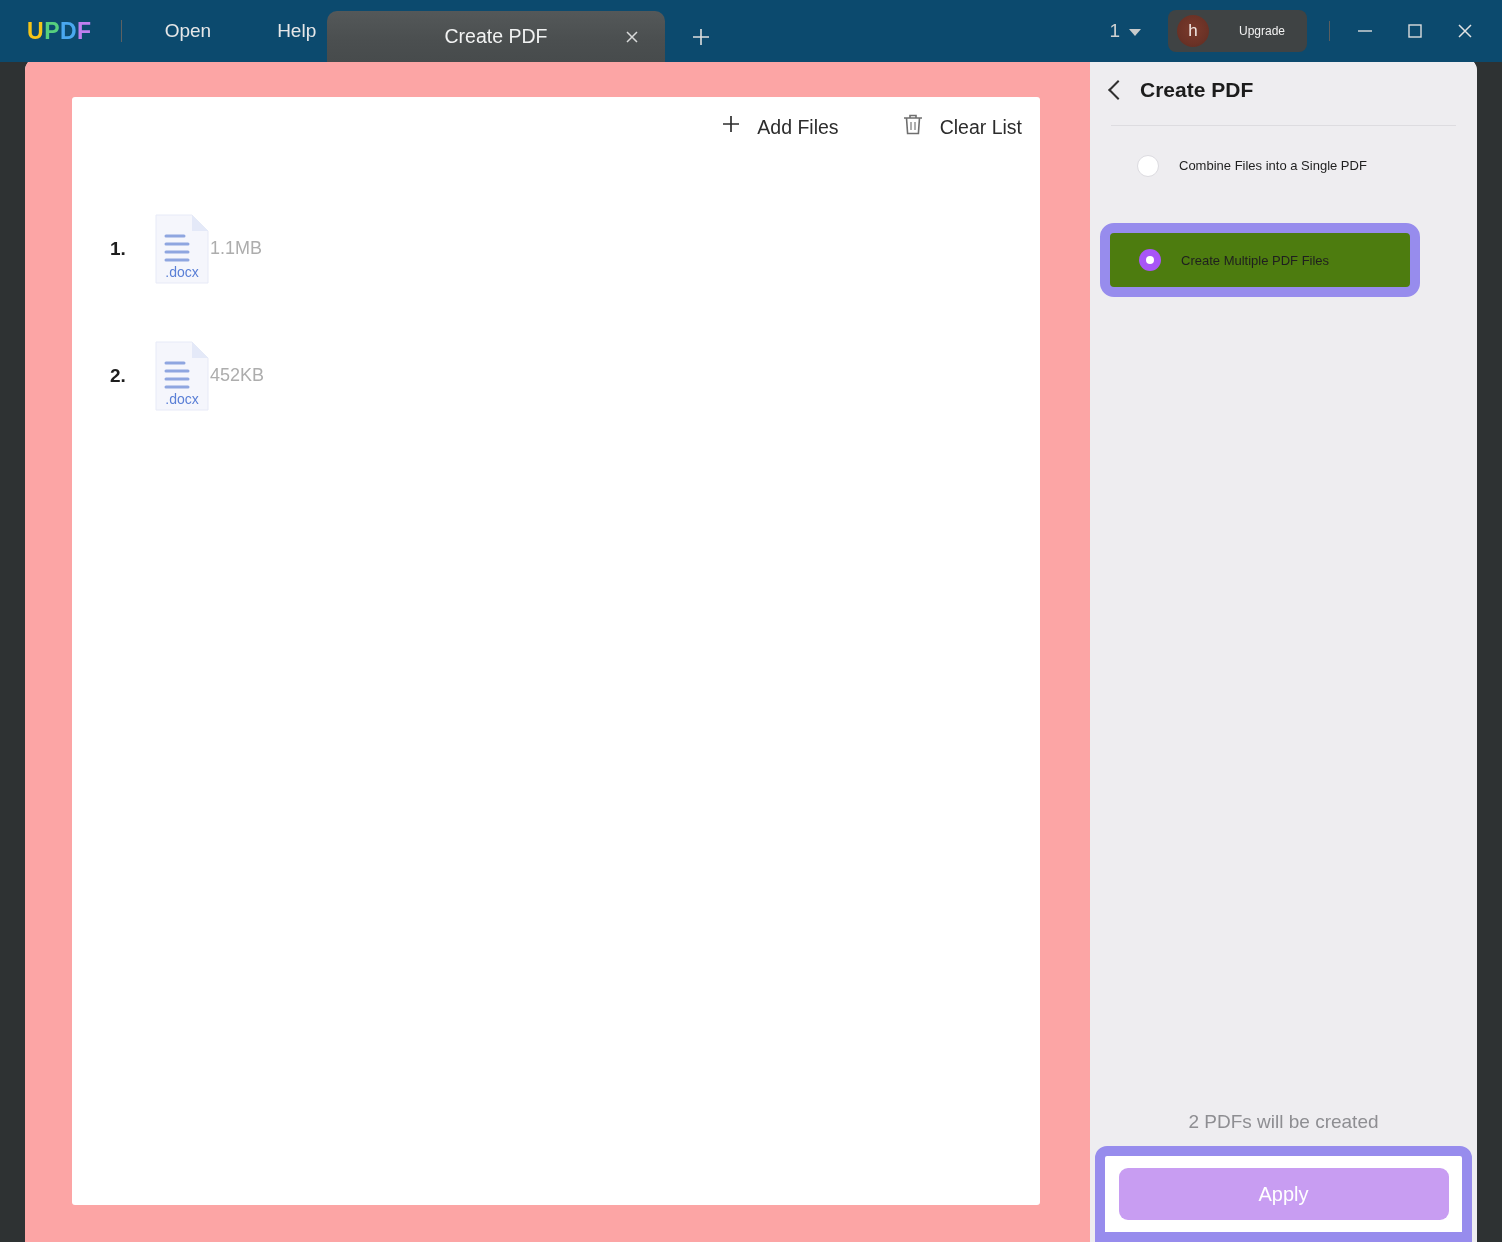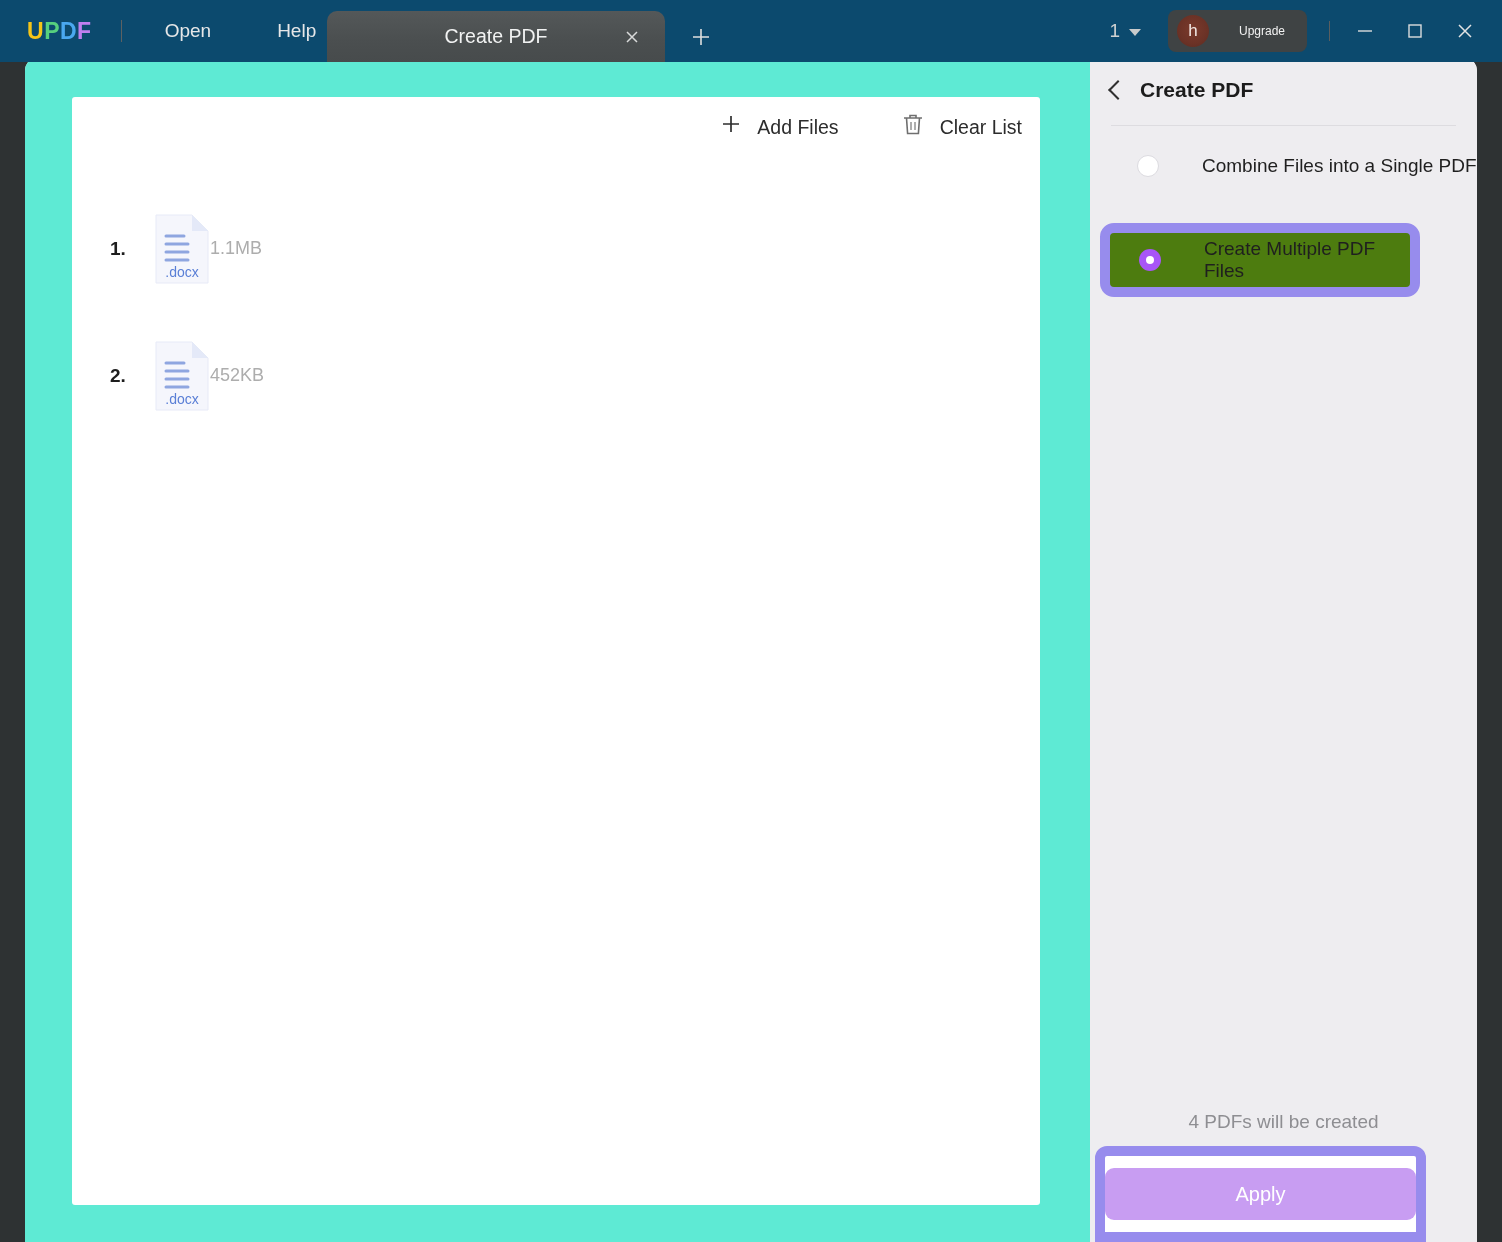--- a/index.html
+++ b/index.html
@@ -178,21 +178,21 @@
     overflow: hidden;
     z-index: 10;
   }
 
   
   .main-area {
     position: absolute;
     left: 0; top: 0;
     width: 1065px;
     height: 1185px;
-    background: #5eead4;
+    background: #fca5a5;
   }
   .file-card {
     position: absolute;
     left: 47px;
     top: 40px;
     width: 968px;
     height: 1108px;
     background: #ffffff;
     border-radius: 3px;
   }
@@ -349,22 +349,21 @@
     justify-content: center;
   }
   .radio.checked::after {
     content: "";
     width: 8px; height: 8px;
     border-radius: 50%;
     background: #ffffff;
   }
   .option-label {
     color: #1f1f1f;
-    font-size: 19px;
-    margin-left: 23px;
+    font-size: 13px;
   }
 
   
   .hl-option {
     position: absolute;
     left: 10px;
     top: 166px;
     width: 320px;
     height: 74px;
     border: 10px solid #978ced;
@@ -386,21 +385,21 @@
     text-align: center;
     color: #8e8e92;
     font-size: 19px;
   }
 
   
   .apply-wrap {
     position: absolute;
     left: 5px;
     bottom: 0;
-    width: 331px;
+    width: 377px;
     height: 96px;
     border: 10px solid #978ced;
     border-radius: 12px 12px 0 0;
     background: #ffffff;
     box-sizing: border-box;
     display: flex;
     align-items: center;
     justify-content: center;
     z-index: 5;
   }
@@ -559,21 +558,21 @@
         </div>
       </div>
 
       <div class="hl-option">
         <div class="option-row">
           <span class="radio checked"></span>
           <span class="option-label">Create Multiple PDF Files</span>
         </div>
       </div>
 
-      <div class="panel-status">4 PDFs will be created</div>
+      <div class="panel-status">2 PDFs will be created</div>
 
       <div class="apply-wrap">
         <button class="apply-btn">Apply</button>
       </div>
 
     </div>
   </div>
 </div>
 
 </body></html>

